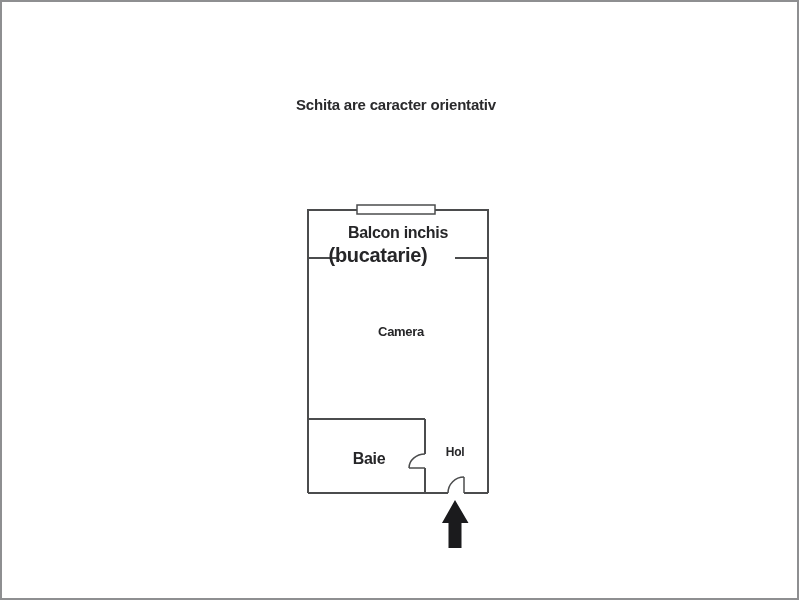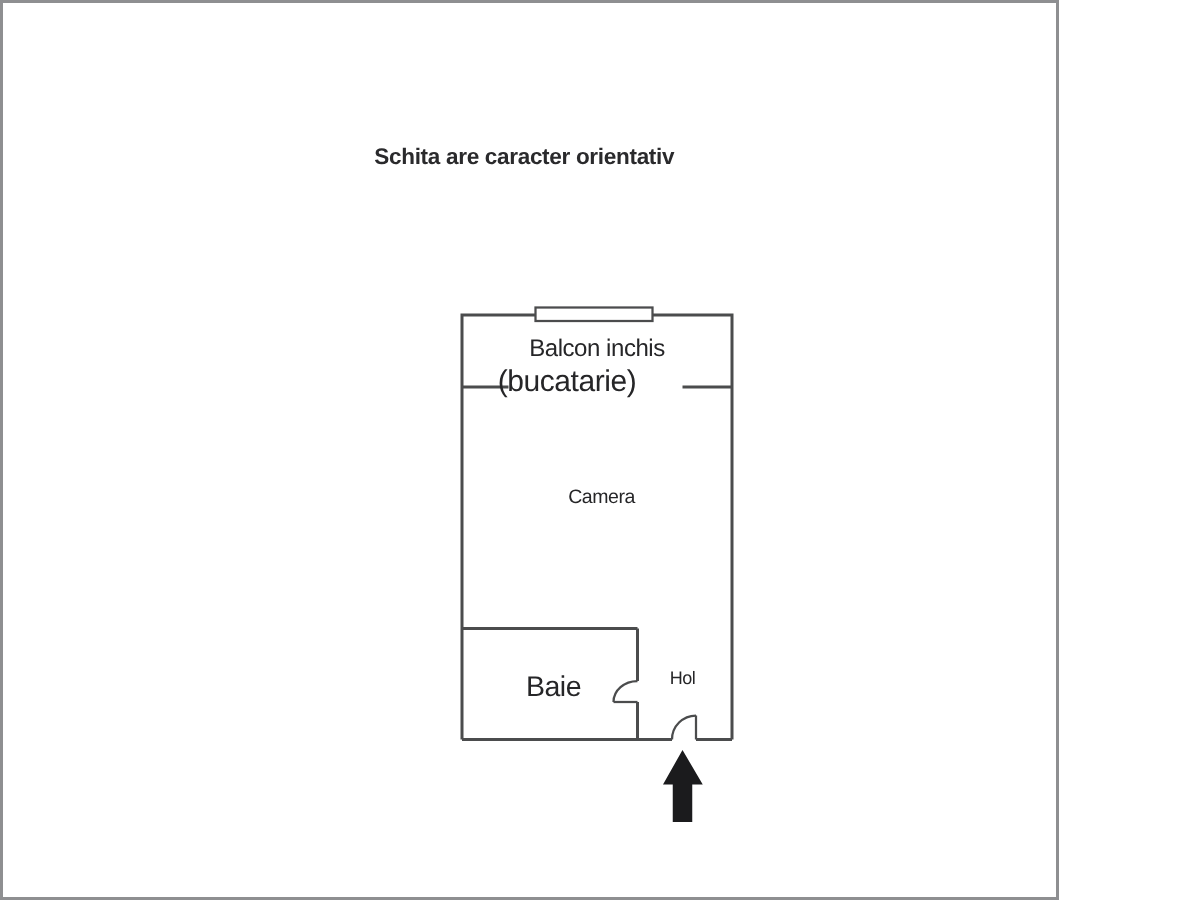--- a/index.html
+++ b/index.html
@@ -1,18 +1,18 @@
 <!DOCTYPE html>
 <html><head>
 <meta charset="utf-8">
 <style>
   html,body{margin:0;padding:0;background:#ffffff;}
   .page{
     position:relative;
-    width:706px;height:600px;
+    width:799px;height:600px;
     background:#ffffff;
     box-sizing:border-box;
     border:2px solid #8e8f91;
     overflow:hidden;
     font-family:"Liberation Sans", sans-serif;
     color:#232325;
   }
   .disclaimer{
     position:absolute;
     top:94px;left:0;right:7px;
@@ -21,29 +21,29 @@
     font-weight:700;
     letter-spacing:-0.2px;
     color:#2a2a2c;
   }
   .plan-svg{
     position:absolute;left:0;top:0;width:799px;height:600px;
   }
   .room-label{
     position:absolute;
     transform:translate(-50%,-50%);
-    font-weight:400;
+    font-weight:700;
     letter-spacing:-0.3px;
     color:#262628;
     white-space:nowrap;
   }
   .lbl-balcon1{left:396px;top:231px;font-size:16px;}
   .lbl-balcon2{left:376px;top:253px;font-size:20px;}
   .lbl-camera{left:399px;top:329px;font-size:13px;}
-  .lbl-baie{left:367px;top:457px;font-size:19px;}
+  .lbl-baie{left:367px;top:457px;font-size:16px;}
   .lbl-hol{left:453px;top:450px;font-size:12px;}
   .logo{
     position:absolute;
     left:723px;top:514px;width:72px;height:84px;
     background:linear-gradient(145deg,#707173 0%,#58595b 45%,#47484a 100%);
     overflow:hidden;
   }
   .logo svg{position:absolute;left:0;top:0;}
   .logo-brand{
     position:absolute;

